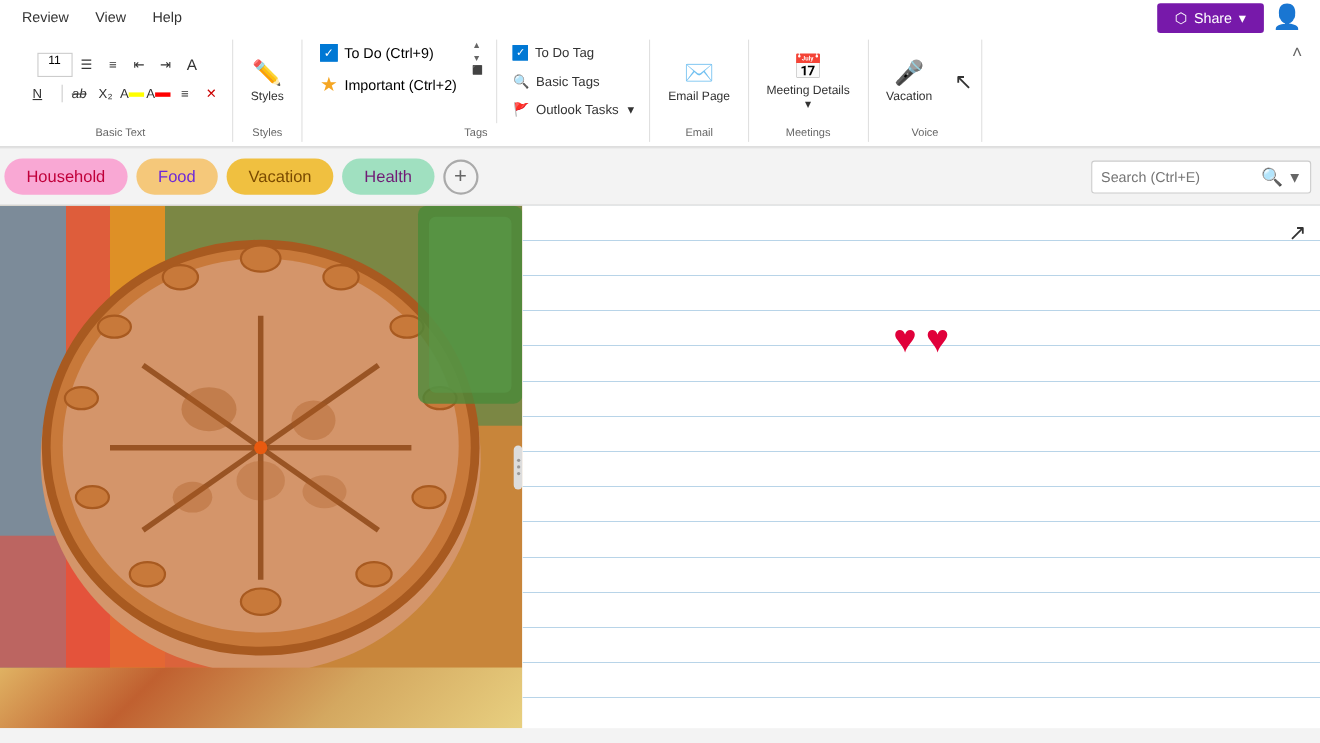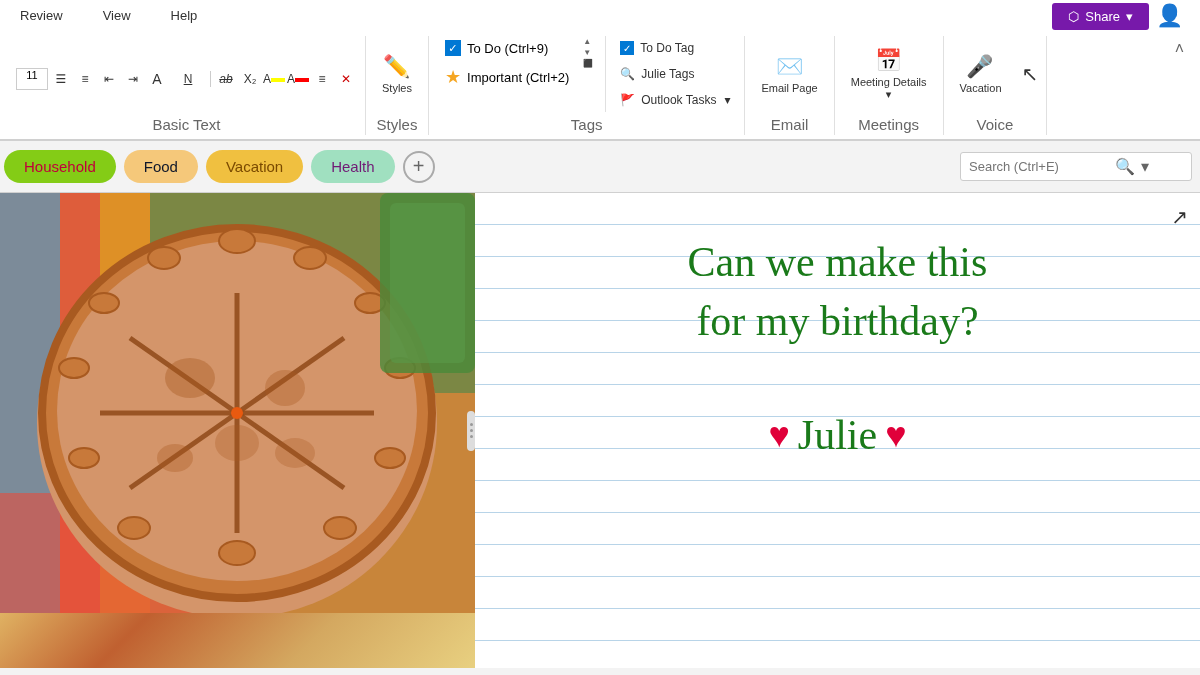--- a/index.html
+++ b/index.html
@@ -1,26 +1,26 @@
 <!DOCTYPE html>
 <html><head>
   <meta charset="utf-8">
   <style>
     * { margin: 0; padding: 0; box-sizing: border-box; }
     body { width: 1200px; height: 675px; overflow: hidden; font-family: 'Segoe UI', Arial, sans-serif; background: #f3f3f3; }
 
     
     .ribbon { background: #ffffff; border-bottom: 1px solid #d0d0d0; }
-    .ribbon-tab-bar { display: flex; align-items: center; padding: 0 8px; height: 32px; gap: 16px; }
+    .ribbon-tab-bar { display: flex; align-items: center; padding: 0 8px; height: 32px; gap: 0; }
     .ribbon-tab { padding: 4px 12px; font-size: 13px; color: #333; cursor: pointer; border-bottom: 2px solid transparent; }
 
     .ribbon-content { display: flex; align-items: stretch; padding: 4px 8px; min-height: 88px; background: #fff; border-bottom: 1px solid #d0d0d0; }
     .ribbon-group { display: flex; flex-direction: column; align-items: center; padding: 0 8px; border-right: 1px solid #e0e0e0; }
     .ribbon-group:last-child { border-right: none; }
-    .ribbon-group-label { font-size: 15px; color: #666; margin-top: auto; padding-top: 4px; padding-bottom: 2px; }
+    .ribbon-group-label { font-size: 10px; color: #666; margin-top: auto; padding-top: 4px; padding-bottom: 2px; }
     .ribbon-group-content { display: flex; align-items: center; gap: 4px; flex: 1; }
 
     .ribbon-btn { display: flex; flex-direction: column; align-items: center; justify-content: center; padding: 4px 8px; border-radius: 3px; cursor: pointer; font-size: 11px; color: #333; min-width: 40px; height: 60px; }
     .ribbon-btn .icon { font-size: 22px; margin-bottom: 2px; }
     .ribbon-btn-small { display: flex; align-items: center; padding: 3px 6px; border-radius: 3px; cursor: pointer; font-size: 12px; color: #333; height: 24px; gap: 6px; white-space: nowrap; }
     .tag-item-large { display: flex; align-items: center; gap: 6px; font-size: 13px; padding: 4px 8px; cursor: pointer; }
     .tag-checkbox { width: 16px; height: 16px; border: 2px solid #0078d4; background: #0078d4; display: flex; align-items: center; justify-content: center; color: white; font-size: 11px; }
     .tag-star { color: #f5a623; font-size: 18px; }
 
     
@@ -29,26 +29,26 @@
 
     
     .share-btn { background: #7719aa; color: white; border: none; padding: 6px 16px; border-radius: 3px; font-size: 13px; cursor: pointer; display: flex; align-items: center; gap: 6px; }
 
     
     .top-bar { display: flex; align-items: center; justify-content: flex-end; padding: 4px 8px; background: #fff; gap: 8px; }
 
     
     .notebook-tabs { display: flex; align-items: center; padding: 0; background: #f3f3f3; height: 52px; gap: 0; border-bottom: 1px solid #d0d0d0; }
     .notebook-tab { padding: 8px 20px; border-radius: 20px; font-size: 15px; cursor: pointer; margin: 8px 4px; font-weight: 500; }
-    .tab-household { background: #84cc16; color: #c0003a; text-align: right; }
-    .tab-food { background: #f5c87a; color: #0f172a; }
+    .tab-household { background: #f9a8d4; color: #c0003a; text-align: right; }
+    .tab-food { background: #f5c87a; color: #6d28d9; }
     .tab-vacation { background: #f0c040; color: #7a4a00; }
     .tab-health { background: #a0e0c0; color: #701a75; }
     .add-tab { width: 32px; height: 32px; border-radius: 50%; background: transparent; border: 2px solid #aaa; display: flex; align-items: center; justify-content: center; cursor: pointer; font-size: 20px; color: #666; margin: 8px 4px; }
-    .search-box { margin-left: auto; margin-right: 8px; display: flex; align-items: center; background: white; border: 1px solid #ccc; border-radius: 3px; padding: 4px 8px; gap: 6px; width: 232px; }
+    .search-box { margin-left: auto; margin-right: 8px; display: flex; align-items: center; background: white; border: 1px solid #ccc; border-radius: 3px; padding: 4px 8px; gap: 6px; width: 200px; }
     .search-box input { border: none; outline: none; font-size: 13px; color: #666; width: 140px; }
 
     
     .main-content { display: flex; height: calc(675px - 200px); }
     .left-panel { width: 475px; overflow: hidden; position: relative; }
     .pie-placeholder { width: 100%; height: 100%; background: linear-gradient(135deg, #c8a050 0%, #d4955a 20%, #e8c870 40%, #c06030 60%, #d4a860 80%, #e8d080 100%); position: relative; overflow: hidden; }
 
     .right-panel { flex: 1; background: white; position: relative; overflow: hidden; }
     .lined-paper { width: 100%; height: 100%; background: white; background-image: repeating-linear-gradient(transparent, transparent 31px, #b8d4e8 31px, #b8d4e8 32px); position: relative; }
     .note-text { position: absolute; top: 40px; left: 30px; right: 30px; }
@@ -83,21 +83,21 @@
         <span>Share</span>
         <span>▾</span>
       </button>
       <span style="font-size:22px; cursor:pointer; color:#333;">👤</span>
     </div>
   </div>
 
   <div class="ribbon-content">
 
     <div class="ribbon-group">
-      <div class="ribbon-group-content" style="flex-direction:row; gap:2px;margin-top:12px;">
+      <div class="ribbon-group-content" style="flex-direction:column; gap:2px;margin-top:12px;">
         <div class="format-row">
           <div class="font-size-box">11</div>
           <div class="format-btn">☰</div>
           <div class="format-btn">≡</div>
           <div class="format-btn">⇤</div>
           <div class="format-btn">⇥</div>
           <div class="format-btn" style="font-size:14px;">A</div>
         </div>
         <div class="format-row">
           <div class="format-btn" style="width:36px; text-decoration:underline;">N</div>
@@ -146,21 +146,21 @@
           <span class="scroll-btn">▼</span>
           <span class="scroll-btn">⬛</span>
         </div>
         <div style="display:flex; flex-direction:column; gap:2px; margin-left:8px; border-left:1px solid #e0e0e0; padding-left:8px;">
           <div class="ribbon-btn-small">
             <div class="tag-checkbox" style="width:14px;height:14px;font-size:10px;">✓</div>
             <span>To Do Tag</span>
           </div>
           <div class="ribbon-btn-small">
             <span style="color:#0078d4;">🔍</span>
-            <span>Julie Tags</span>
+            <span>Basic Tags</span>
           </div>
           <div class="ribbon-btn-small">
             <span style="color:#c00;">🚩</span>
             <span>Outlook Tasks</span>
             <span style="margin-left:2px;">▾</span>
           </div>
         </div>
       </div>
       <div class="ribbon-group-label">Tags</div>
     </div>
@@ -273,26 +273,21 @@
     <div style="position:absolute; right:0; top:50%; transform:translateY(-50%); width:8px; height:40px; background:#ddd; border-radius:4px; display:flex; flex-direction:column; align-items:center; justify-content:center; gap:3px;">
       <div style="width:3px;height:3px;border-radius:50%;background:#999;"></div>
       <div style="width:3px;height:3px;border-radius:50%;background:#999;"></div>
       <div style="width:3px;height:3px;border-radius:50%;background:#999;"></div>
     </div>
   </div>
 
   <div class="right-panel">
     <div class="lined-paper">
       <div class="note-text">
-        <div class="handwriting-main">
-          <div>Can we make this</div>
-          <div>for my birthday?</div>
-        </div>
         <div class="handwriting-sig">
           <span class="heart-red">♥</span>
-          <span>Julie</span>
           <span class="heart-red">♥</span>
         </div>
       </div>
       <div class="expand-btn">↗</div>
     </div>
   </div>
 </div>
 
 </body></html>

